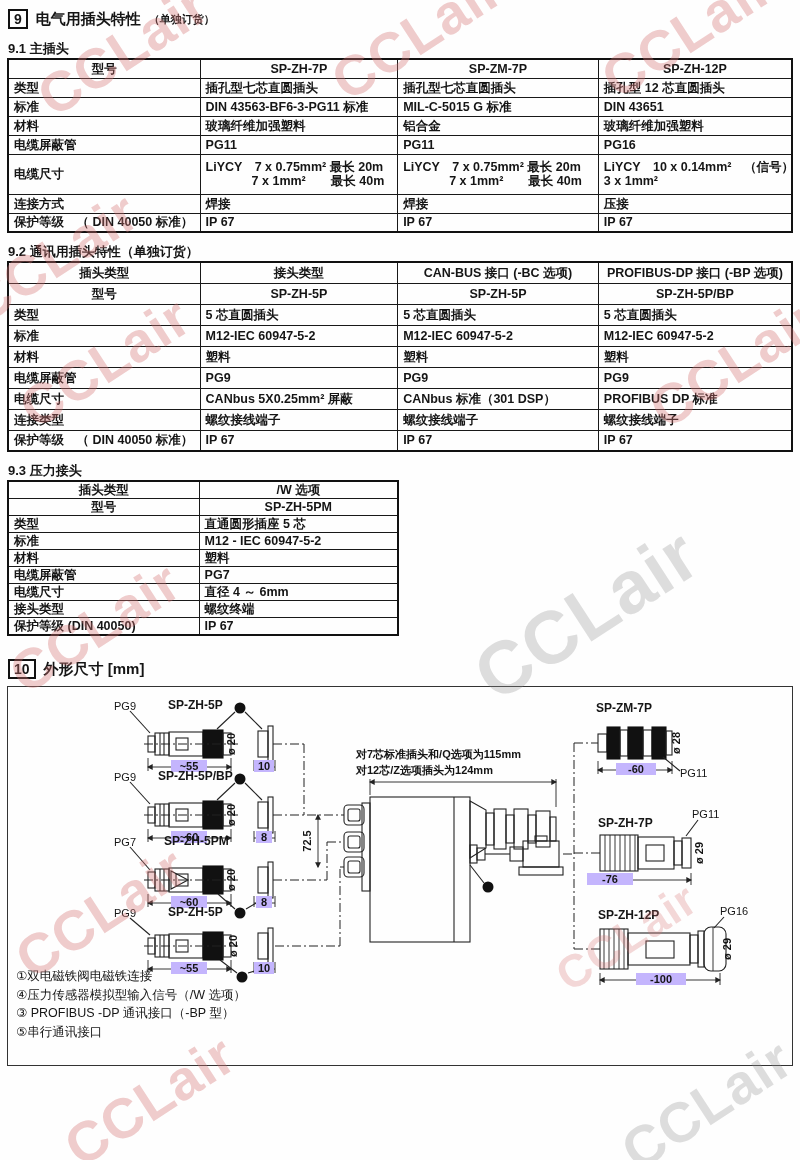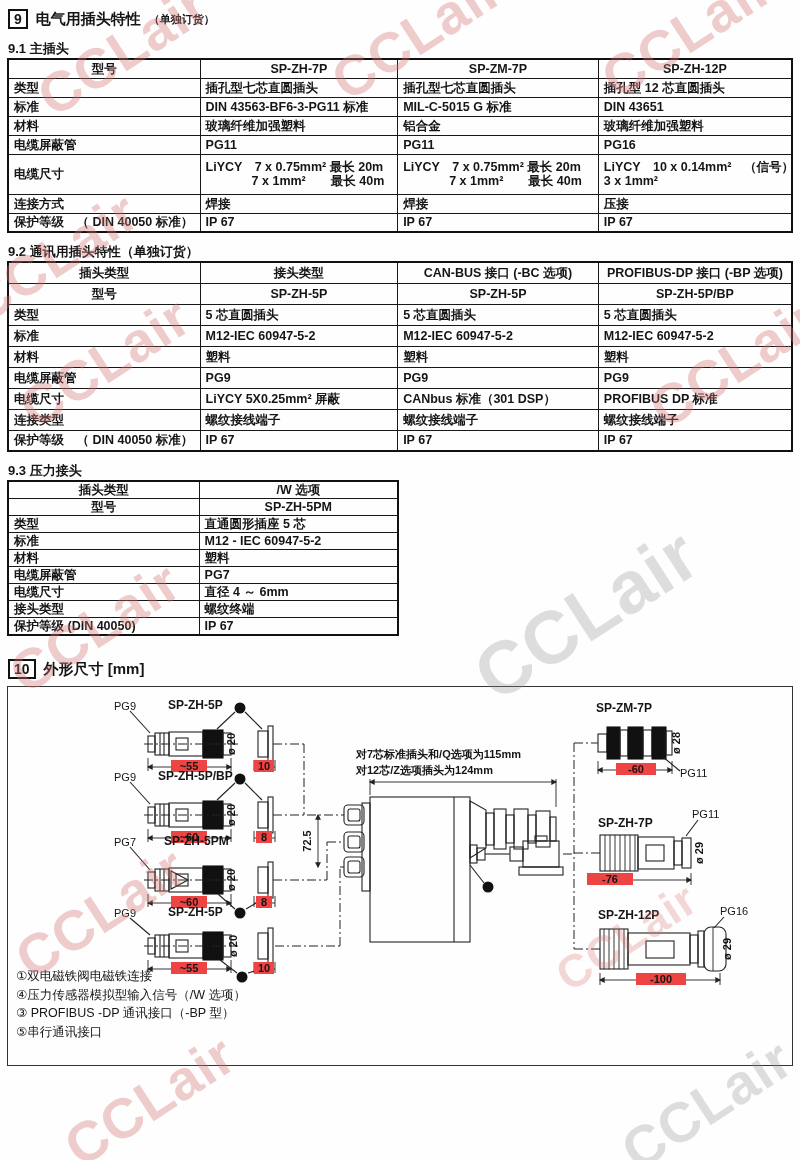--- a/index.html
+++ b/index.html
@@ -34,21 +34,21 @@
   .frame{position:relative;width:786px;height:380px;border:1.6px solid #333;margin-top:6px}
   .art{position:absolute;left:0;top:0}
   .art rect,.art line,.art polygon,.art path{stroke:#222;fill:none;stroke-width:1.1}
   .art .fb{fill:#111;stroke:#111}
   .art circle{fill:#111;stroke:none}
   .art .cl{stroke-dasharray:9 3 2 3;stroke-width:1}
   .art .dimln{stroke-width:.9}
   .art .mk{fill:#222;stroke:none}
   .dlabel{position:absolute;font-size:12px;font-weight:bold;white-space:nowrap}
   .dgland{position:absolute;font-size:11px;white-space:nowrap}
-  .dim{position:absolute;font-size:11px;font-weight:bold;background:#ef4444;padding:0 1px;
+  .dim{position:absolute;font-size:11px;font-weight:bold;background:#c4b5fd;padding:0 1px;
        white-space:nowrap;text-align:center}
   .rot{position:absolute;font-size:11px;font-weight:bold;transform:rotate(-90deg);white-space:nowrap}
   .note{position:absolute;font-size:11px;font-weight:bold;white-space:nowrap}
   .fnotes{position:absolute;left:8px;top:280px;font-size:12.5px;line-height:18.5px;z-index:3}
 </style>
 </head>
 <body>
 
 <div class="wm-layer">
   <span class="wm" style="left:28px;top:18px">CCLair</span>
@@ -184,21 +184,21 @@
       <td>塑料</td>
     </tr>
     <tr>
       <td>电缆屏蔽管</td>
       <td>PG9</td>
       <td>PG9</td>
       <td>PG9</td>
     </tr>
     <tr>
       <td>电缆尺寸</td>
-      <td>LiYCY 5X0.25mm² 屏蔽</td>
+      <td>CANbus 5X0.25mm² 屏蔽</td>
       <td>CANbus 标准（301 DSP）</td>
       <td>PROFIBUS DP 标准</td>
     </tr>
     <tr>
       <td>连接类型</td>
       <td>螺纹接线端子</td>
       <td>螺纹接线端子</td>
       <td>螺纹接线端子</td>
     </tr>
     <tr>

